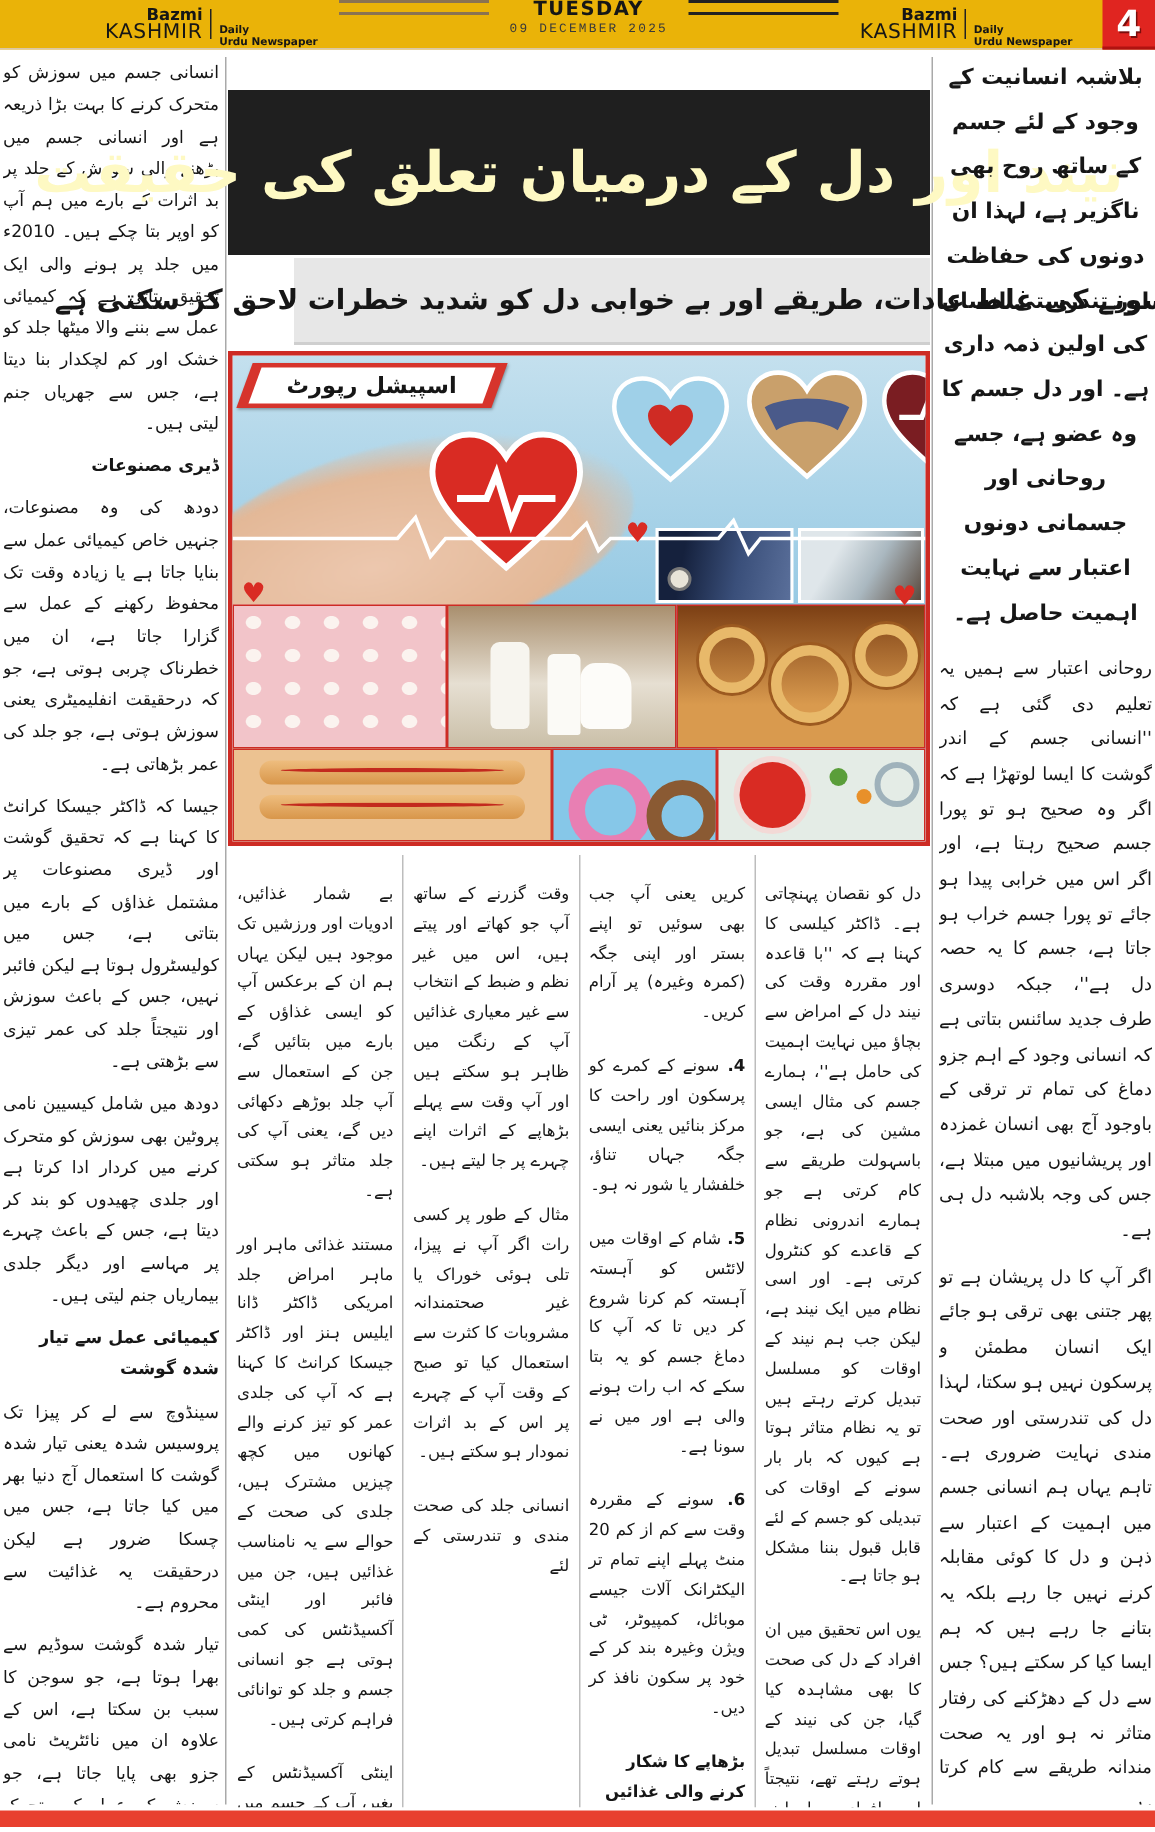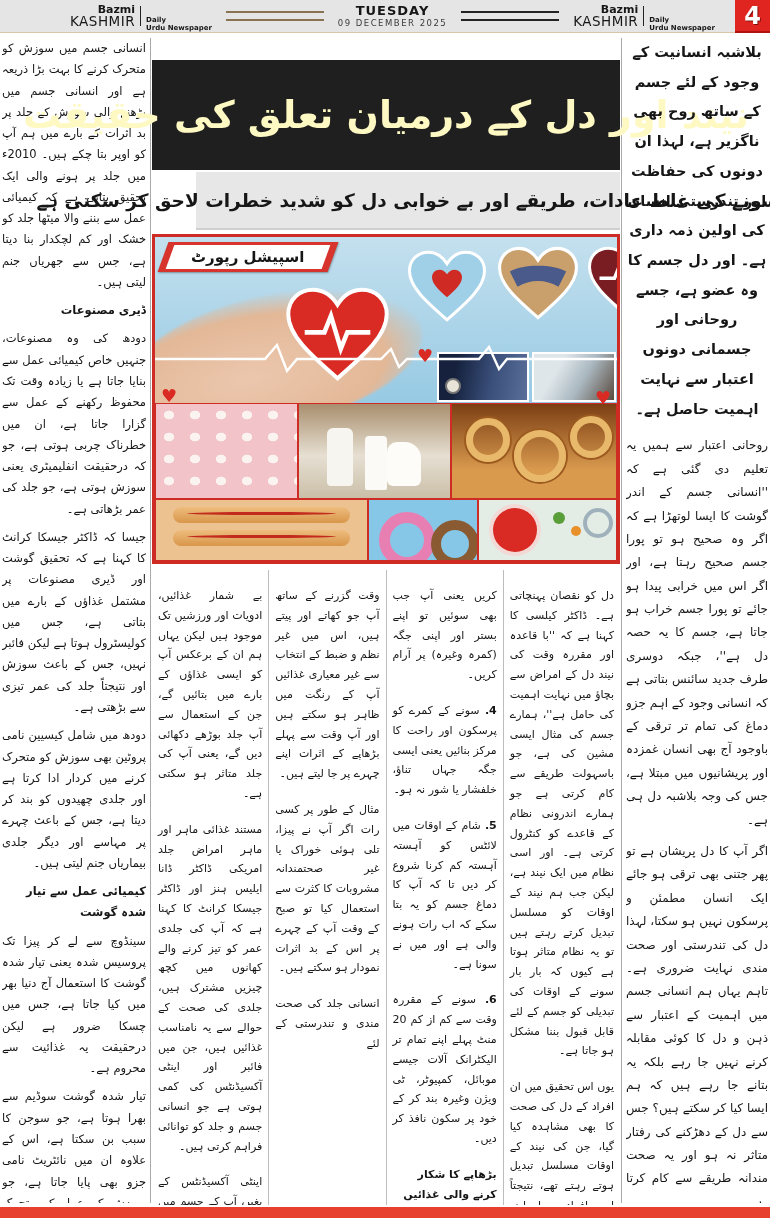--- a/index.html
+++ b/index.html
@@ -1,33 +1,33 @@
 <!DOCTYPE html>
 <html><head>
 <meta charset="utf-8">
 <style>
   html,body{margin:0;padding:0;background:#fff;}
   .page{position:relative;width:770px;height:1221px;background:#fff;overflow:hidden;
         font-family:"DejaVu Sans",sans-serif;color:#161616;}
 
   
-  .masthead{position:absolute;top:0;left:0;width:770px;height:32px;background:#e5e5e5;
-            border-bottom:1px solid #d9c6a6;display:flex;align-items:center;}
+  .masthead{position:absolute;top:0;left:0;width:770px;height:32px;background:#eab308;
+            border-bottom:1px solid #d9c6a6;display:flex;}
   .brand{display:flex;align-items:center;gap:5px;}
   .brand-name{text-align:right;line-height:1;}
   .brand-top{font-size:11px;font-weight:bold;}
   .brand-bottom{font-size:13.5px;font-weight:normal;letter-spacing:.5px;}
   .brand-divider{width:1px;height:20px;background:#222;}
   .brand-tag{line-height:1.15;font-size:7px;font-weight:bold;text-align:left;margin-top:16px;}
   .deco-lines{height:6px;border-top:2px solid #8a7352;border-bottom:2px solid #8a7352;flex:1;
               margin:0 14px;max-width:150px;}
   .deco-lines.dark{border-color:#222;}
   .date-block{text-align:center;line-height:1.15;}
   .date-day{font-size:13px;font-weight:bold;letter-spacing:1px;}
-  .date-full{font-size:8.5px;letter-spacing:1.5px;color:#3a3a3a;}
+  .date-full{font-size:8.5px;letter-spacing:1.5px;color:#3a3a3a;font-family:Liberation Mono, monospace;}
   .page-num{position:absolute;right:0;top:0;width:35px;height:31px;background:#e02520;
             color:#fff;font-size:24px;font-weight:bold;display:flex;align-items:center;
             justify-content:center;text-shadow:1px 1px 0 #7a0e0c;border-bottom:2px solid #b01310;}
 
   
   .vrule{position:absolute;top:38px;height:1165px;width:1px;background:#a9a9a9;}
   .vrule.left{left:150px;} .vrule.right{left:621px;}
 
   
   .col-left{position:absolute;left:2px;top:38px;width:144px;height:1165px;overflow:hidden;}

